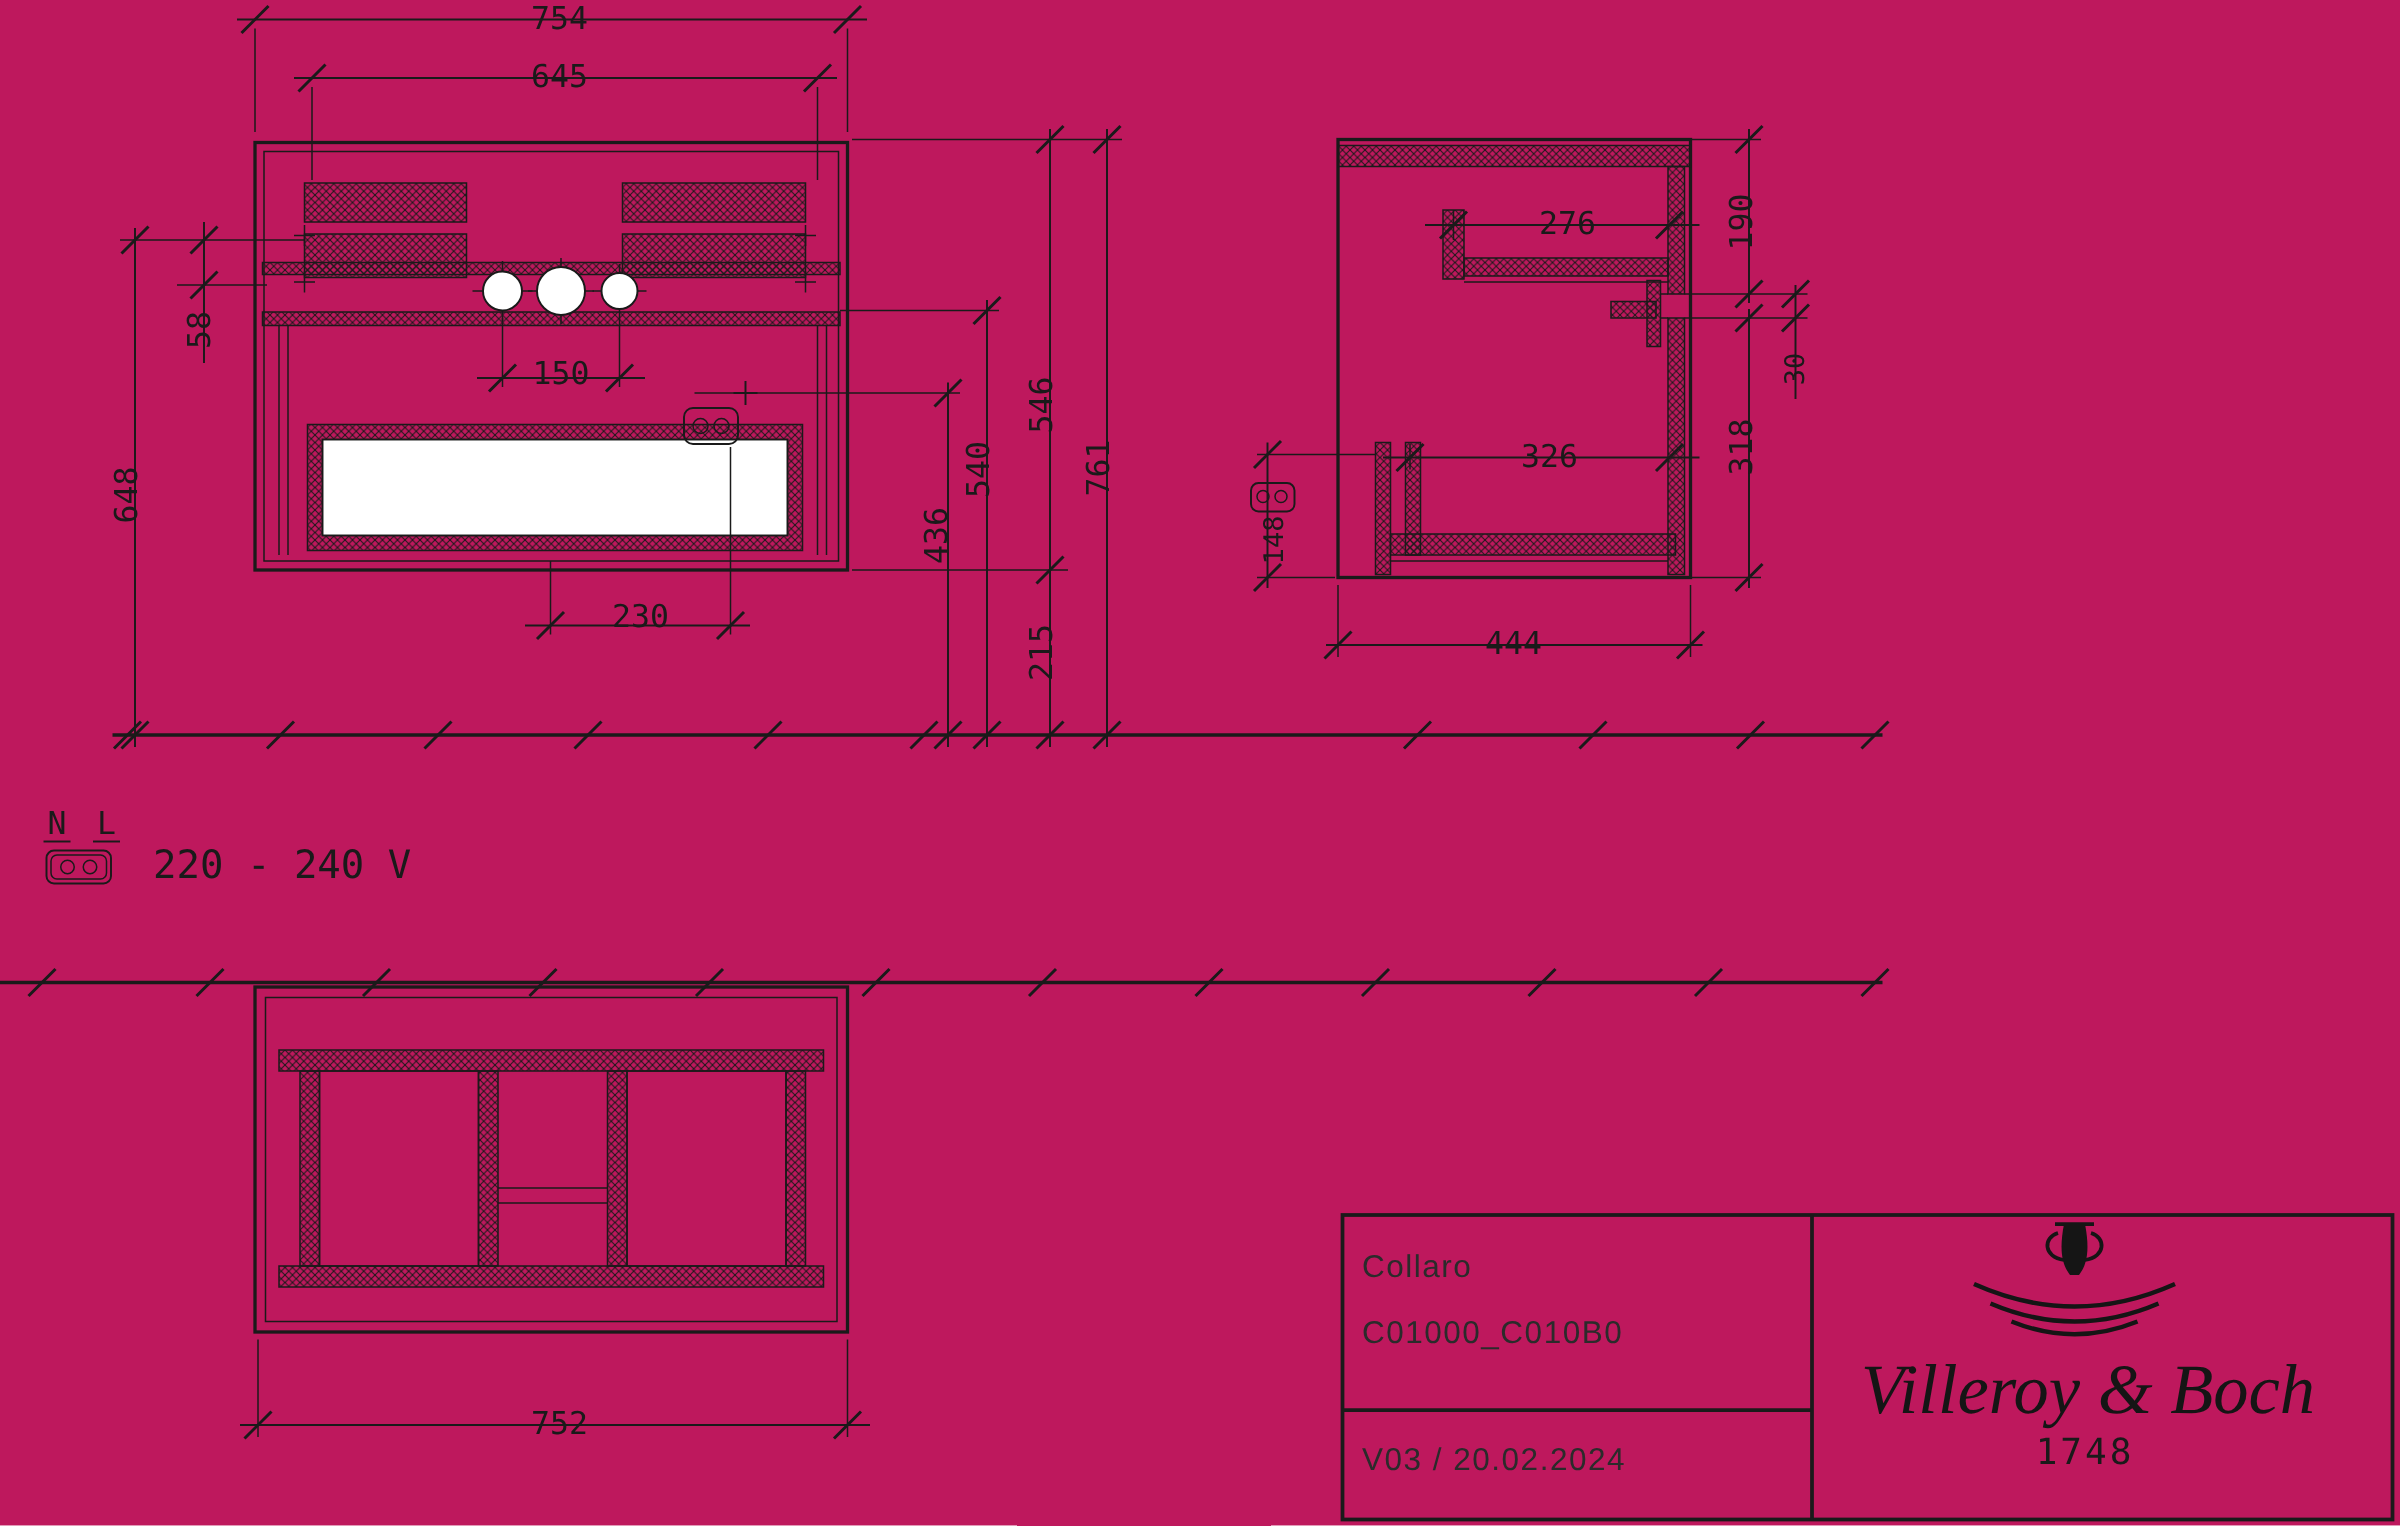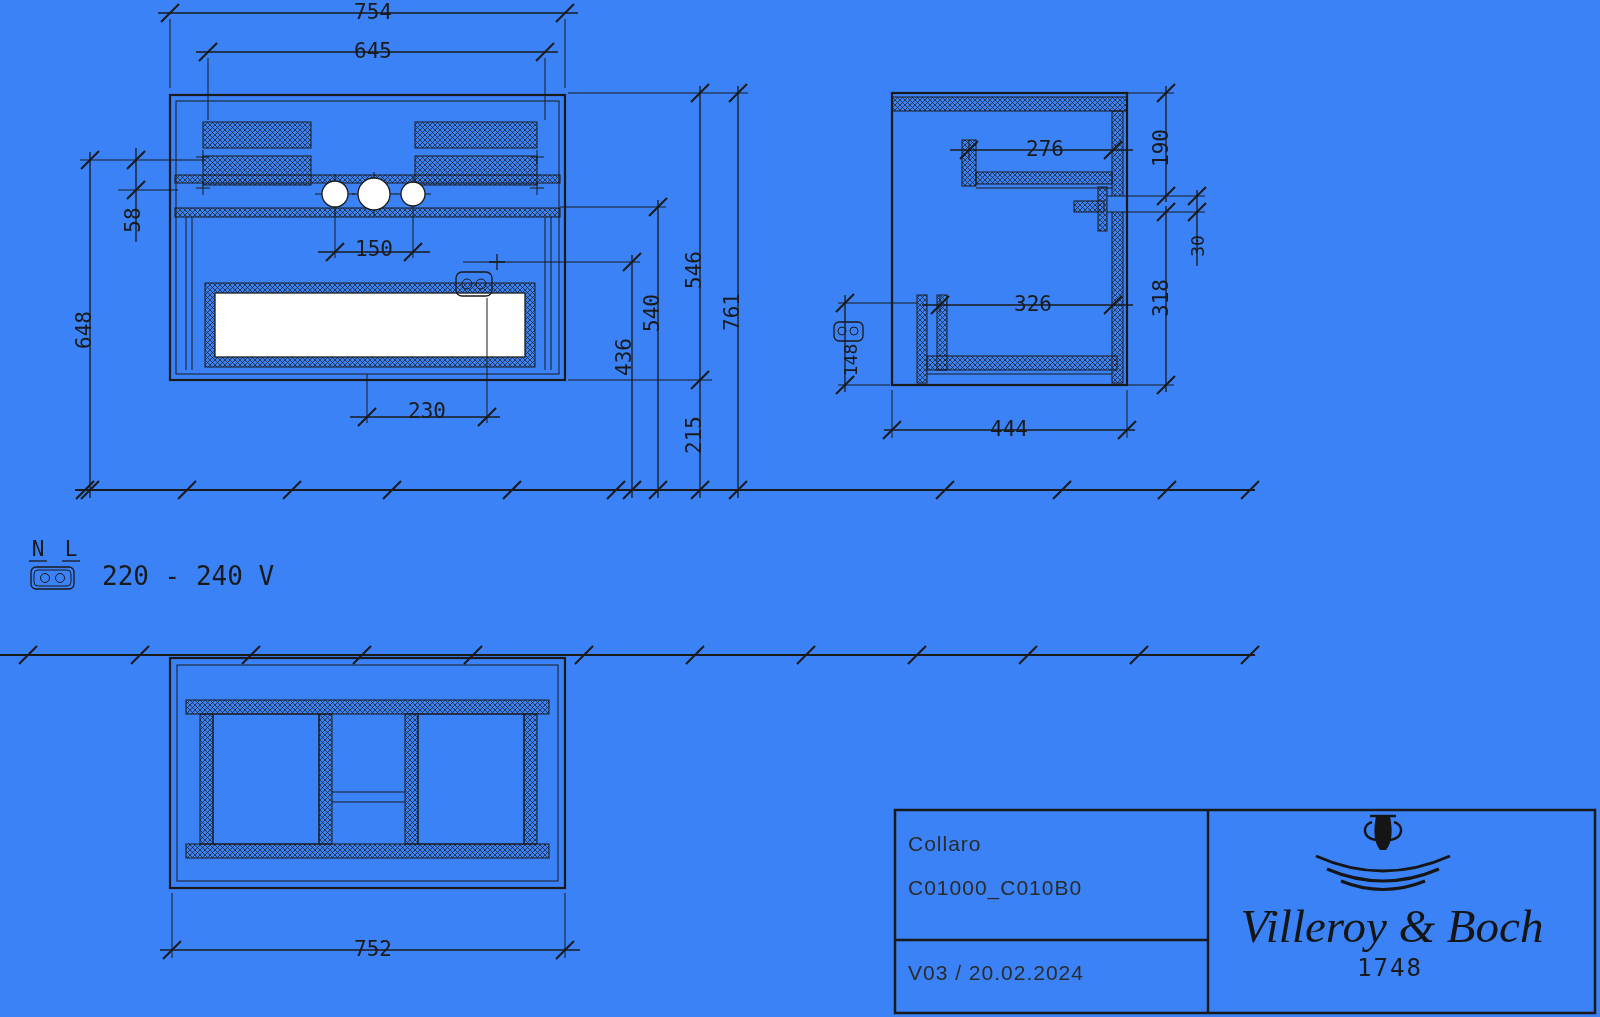--- a/index.html
+++ b/index.html
@@ -1,16 +1,16 @@
 <!DOCTYPE html>
 <html><head>
 <meta charset="utf-8">
 <style>
   html,body{margin:0;padding:0;background:#fff;}
-  .page{width:1600px;height:1017px;background:#3b82f6;position:relative;overflow:hidden;}
+  .page{width:1600px;height:1017px;background:#be185d;position:relative;overflow:hidden;}
   svg{display:block;}
   svg .ln{stroke:#1a1a1a;stroke-width:1.3;fill:none;}
   svg .ln2{stroke:#1a1a1a;stroke-width:2.2;fill:none;}
   svg .thin{stroke:#1a1a1a;stroke-width:1;fill:none;}
   svg .h{fill:url(#ch);stroke:#1a1a1a;stroke-width:1;}
   svg .wt{fill:#fff;stroke:#1a1a1a;stroke-width:1.3;}
   svg text{fill:#1a1a1a;font-family:"DejaVu Sans Mono","Liberation Mono",monospace;font-size:21px;}
   svg text.dim{text-anchor:middle;dominant-baseline:central;}
   svg text.sm{font-size:18px;}
   svg text.note{font-family:"DejaVu Sans Mono","Liberation Mono",monospace;font-size:26px;}

